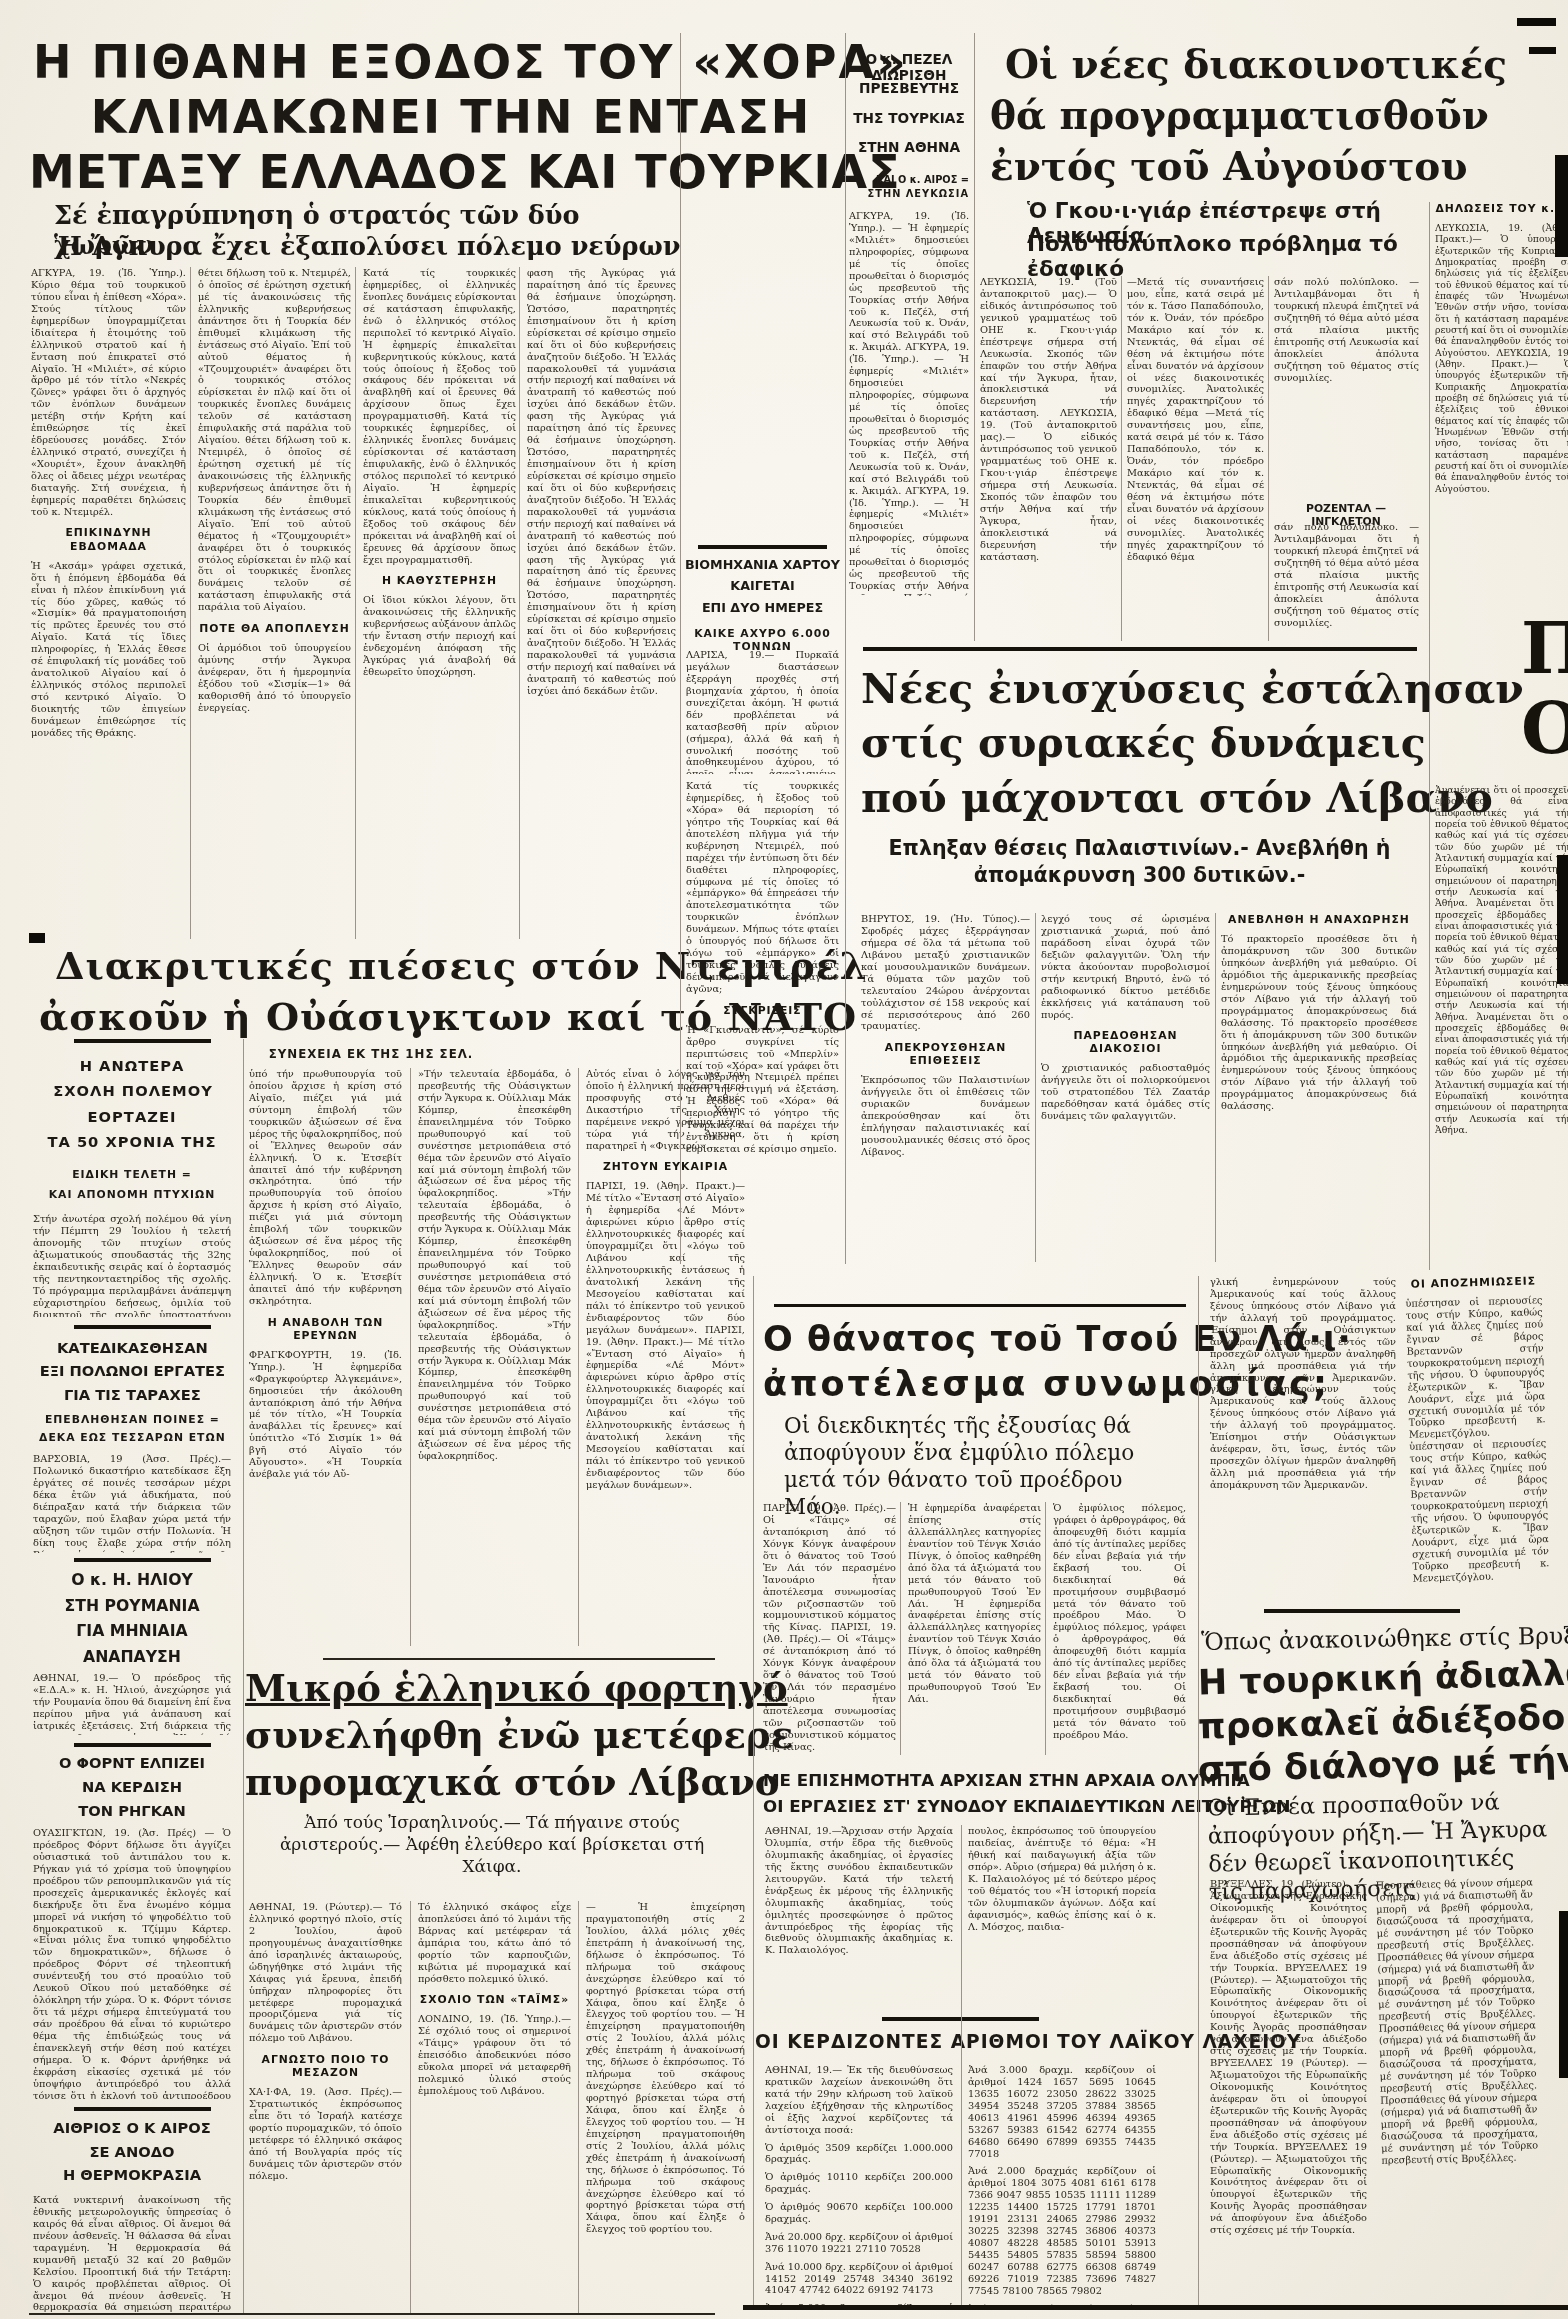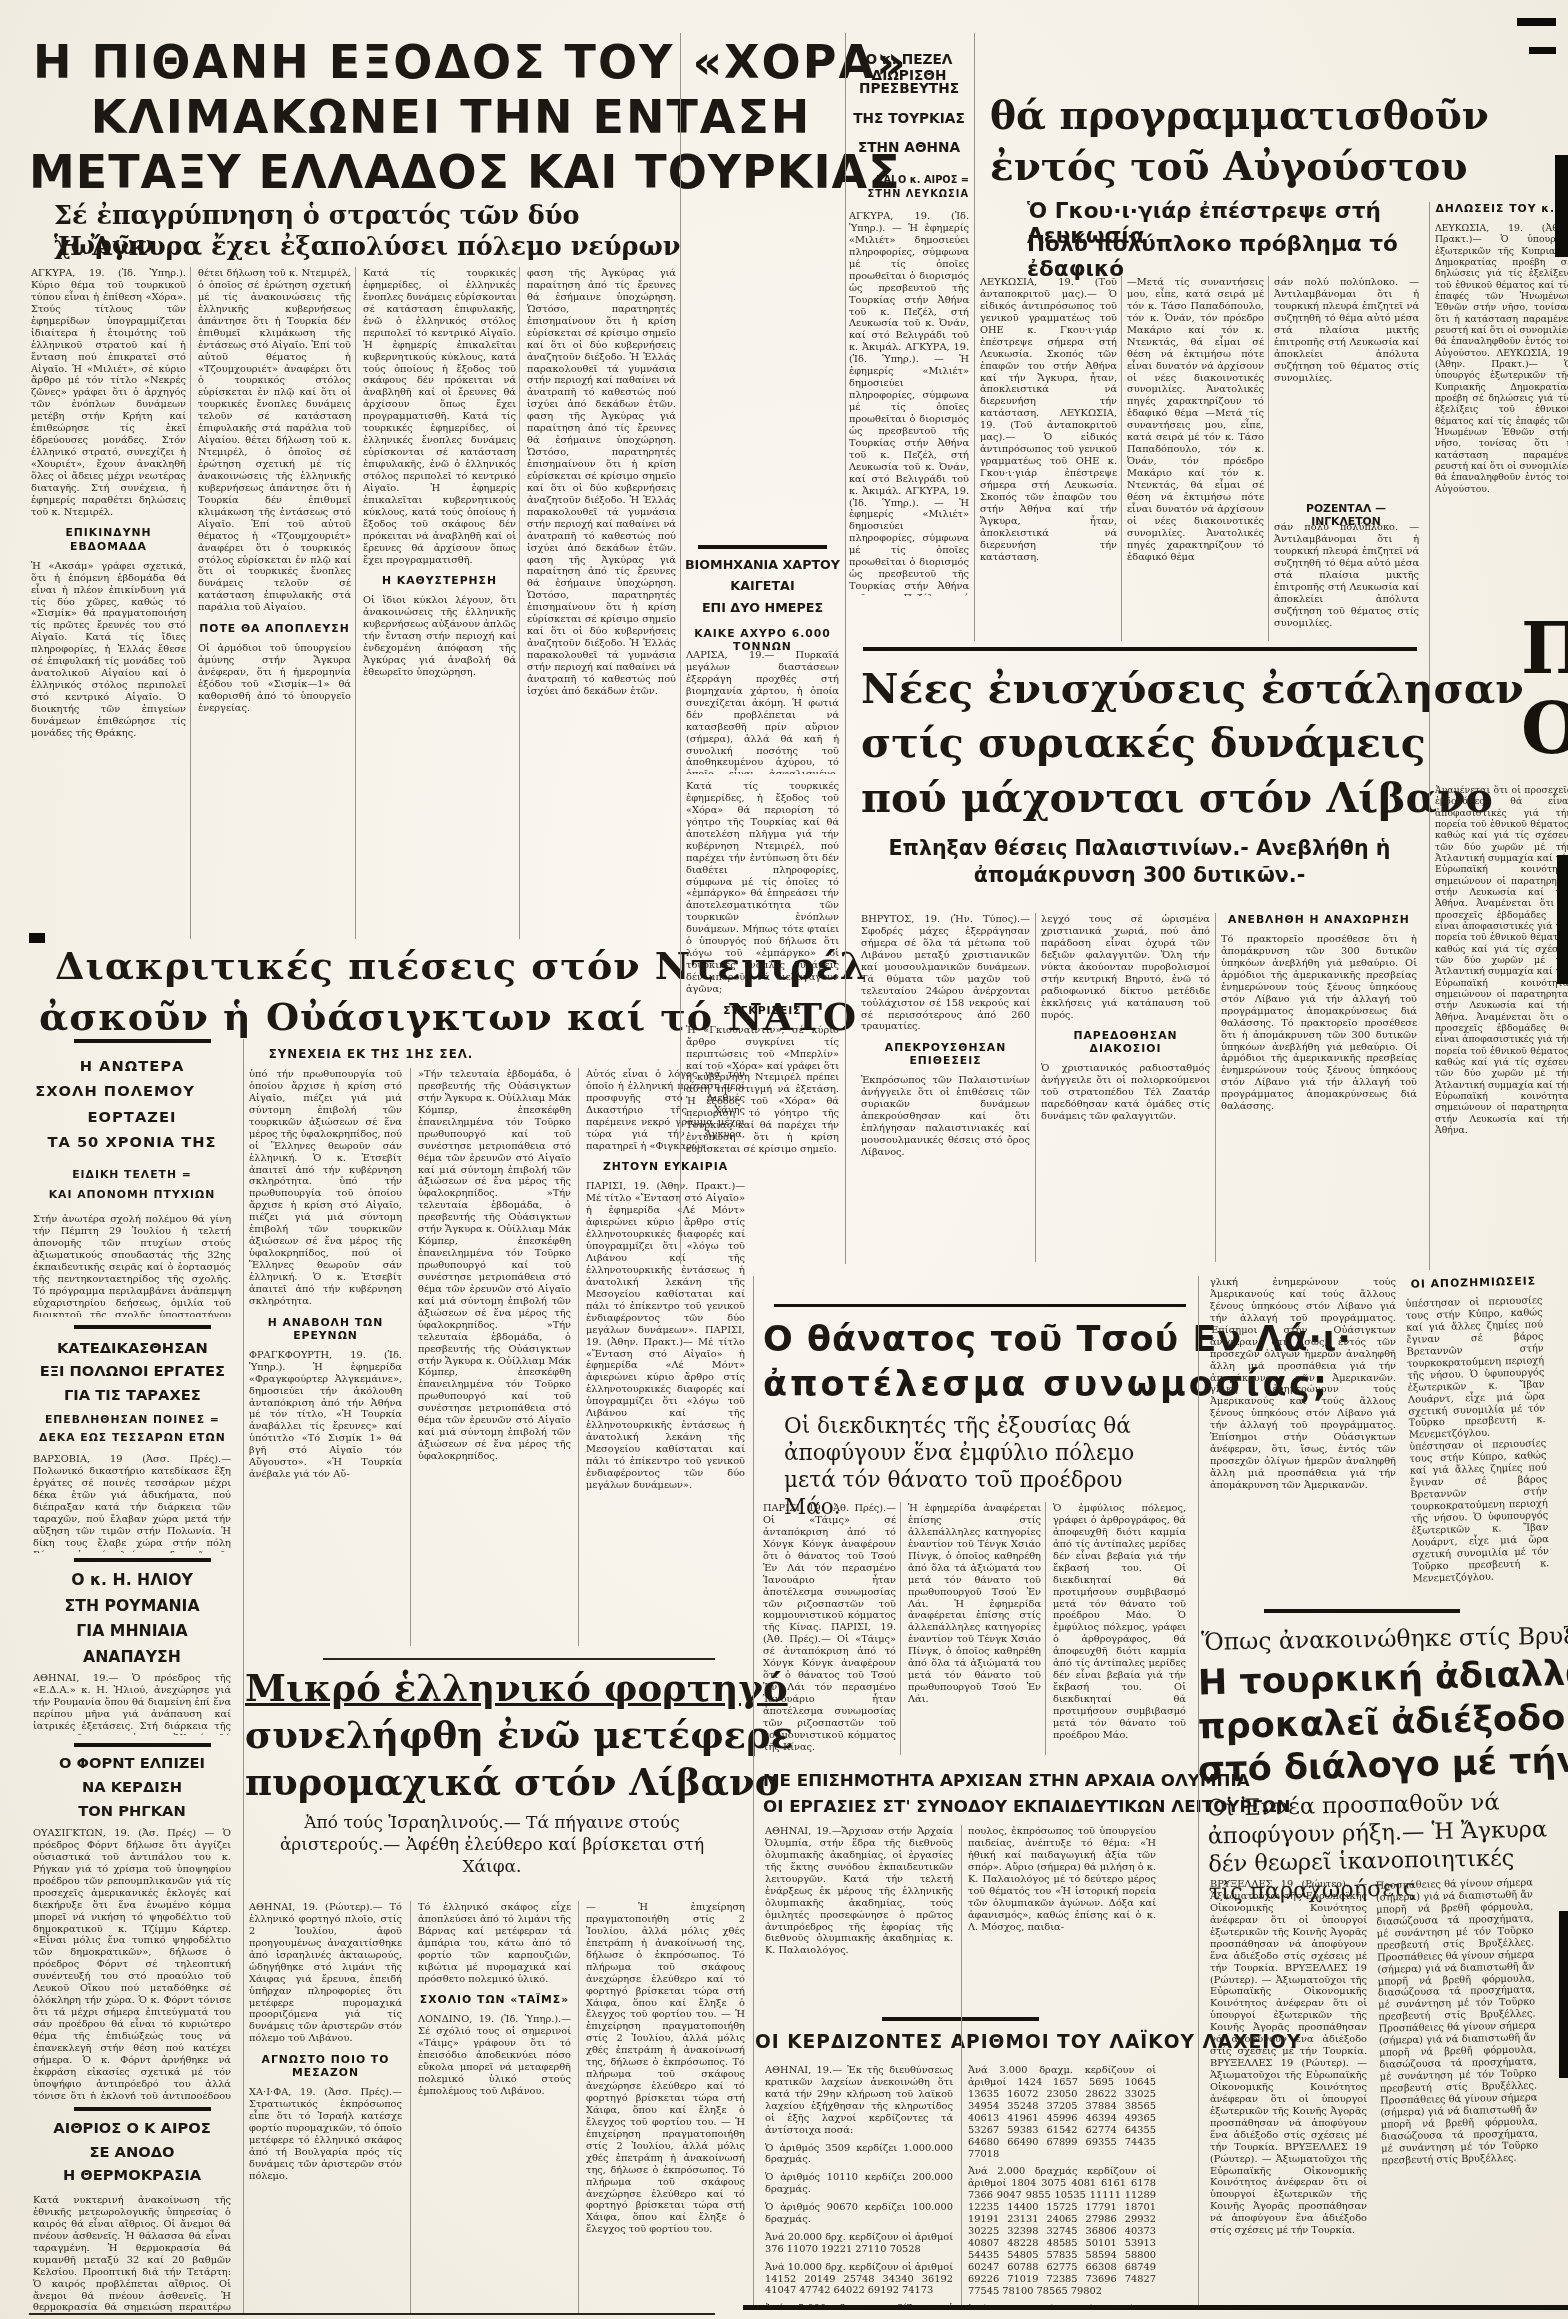--- a/index.html
+++ b/index.html
@@ -74,20 +74,21 @@
 
   <div class="abs sep" style="left:698px;top:545px;width:129px;"></div>
   <div class="abs hsans ctr" style="left:684px;top:557px;width:157px;font-size:12.7px;">ΒΙΟΜΗΧΑΝΙΑ ΧΑΡΤΟΥ</div>
   <div class="abs hsans ctr" style="left:684px;top:578px;width:157px;font-size:12.7px;">ΚΑΙΓΕΤΑΙ</div>
   <div class="abs hsans ctr" style="left:684px;top:600px;width:157px;font-size:12.7px;">ΕΠΙ ΔΥΟ ΗΜΕΡΕΣ</div>
   <div class="abs hsans ctr" style="left:684px;top:627px;width:157px;font-size:10.8px;letter-spacing:1px;">ΚΑΙΚΕ ΑΧΥΡΟ 6.000 ΤΟΝΝΩΝ</div>
   <div class="abs body" style="left:686px;top:649px;width:153px;height:125px;">
     <p>ΛΑΡΙΣΑ, 19.— Πυρκαϊά μεγάλων διαστάσεων ἐξερράγη προχθές στή βιομηχανία χάρτου, ἡ ὁποία συνεχίζεται ἀκόμη. Ἡ φωτιά δέν προβλέπεται νά κατασβεσθῆ πρίν αὔριον (σήμερα), ἀλλά θά καῆ ἡ συνολική ποσότης τοῦ ἀποθηκευμένου ἀχύρου, τό ὁποῖο εἶναι ἀσφαλισμένο. Ἐργάτες τοῦ ἐργοστασίου καταβάλλουν προσπάθειες νά μήν ἐπεκταθῆ ἡ φωτιά στίς μηχανολογικές ἐγκαταστάσεις, γιά τίς ὁποῖες δέν ὑπάρχει πλέον κανένας κίνδυνος.</p>
   </div>
 
+  <div class="abs hserif" style="left:1005px;top:41px;width:421px;font-size:39px;white-space:nowrap;">Οἱ νέες διακοινοτικές</div>
   <div class="abs hserif" style="left:990px;top:92px;width:436px;font-size:39px;white-space:nowrap;">θά προγραμματισθοῦν</div>
   <div class="abs hserif" style="left:990px;top:143px;width:436px;font-size:39px;white-space:nowrap;">ἐντός τοῦ Αὐγούστου</div>
   <div class="abs hsans" style="left:1027px;top:231px;width:402px;font-size:21.6px;">Πολύ πολύπλοκο πρόβλημα τό ἐδαφικό</div>
   <div class="abs hsans" style="left:1027px;top:198px;width:402px;font-size:21.6px;">Ὁ Γκου·ι·γιάρ ἐπέστρεψε στή Λευκωσία</div>
   <div class="abs body" style="left:980px;top:276px;width:137px;height:365px;">
     <p>ΛΕΥΚΩΣΙΑ, 19. (Τοῦ ἀνταποκριτοῦ μας).— Ὁ εἰδικός ἀντιπρόσωπος τοῦ γενικοῦ γραμματέως τοῦ ΟΗΕ κ. Γκου·ι·γιάρ ἐπέστρεψε σήμερα στή Λευκωσία. Σκοπός τῶν ἐπαφῶν του στήν Ἀθήνα καί τήν Ἄγκυρα, ἦταν, ἀποκλειστικά νά διερευνήση τήν κατάσταση. ΛΕΥΚΩΣΙΑ, 19. (Τοῦ ἀνταποκριτοῦ μας).— Ὁ εἰδικός ἀντιπρόσωπος τοῦ γενικοῦ γραμματέως τοῦ ΟΗΕ κ. Γκου·ι·γιάρ ἐπέστρεψε σήμερα στή Λευκωσία. Σκοπός τῶν ἐπαφῶν του στήν Ἀθήνα καί τήν Ἄγκυρα, ἦταν, ἀποκλειστικά νά διερευνήση τήν κατάσταση.</p>
   </div>
   <div class="abs body" style="left:1127px;top:276px;width:137px;height:365px;">
     <p>—Μετά τίς συναντήσεις μου, εἶπε, κατά σειρά μέ τόν κ. Τάσο Παπαδόπουλο, τόν κ. Ὀνάν, τόν πρόεδρο Μακάριο καί τόν κ. Ντενκτάς, θά εἶμαι σέ θέση νά ἐκτιμήσω πότε εἶναι δυνατόν νά ἀρχίσουν οἱ νέες διακοινοτικές συνομιλίες. Ἀνατολικές πηγές χαρακτηρίζουν τό ἐδαφικό θέμα —Μετά τίς συναντήσεις μου, εἶπε, κατά σειρά μέ τόν κ. Τάσο Παπαδόπουλο, τόν κ. Ὀνάν, τόν πρόεδρο Μακάριο καί τόν κ. Ντενκτάς, θά εἶμαι σέ θέση νά ἐκτιμήσω πότε εἶναι δυνατόν νά ἀρχίσουν οἱ νέες διακοινοτικές συνομιλίες. Ἀνατολικές πηγές χαρακτηρίζουν τό ἐδαφικό θέμα</p>
   </div>
@@ -132,21 +133,21 @@
     <p>»Τήν τελευταία ἑβδομάδα, ὁ πρεσβευτής τῆς Οὐάσιγκτων στήν Ἄγκυρα κ. Οὐίλλιαμ Μάκ Κόμπερ, ἐπεσκέφθη ἐπανειλημμένα τόν Τοῦρκο πρωθυπουργό καί τοῦ συνέστησε μετριοπάθεια στό θέμα τῶν ἐρευνῶν στό Αἰγαῖο καί μιά σύντομη ἐπιβολή τῶν ἀξιώσεων σέ ἕνα μέρος τῆς ὑφαλοκρηπίδος. »Τήν τελευταία ἑβδομάδα, ὁ πρεσβευτής τῆς Οὐάσιγκτων στήν Ἄγκυρα κ. Οὐίλλιαμ Μάκ Κόμπερ, ἐπεσκέφθη ἐπανειλημμένα τόν Τοῦρκο πρωθυπουργό καί τοῦ συνέστησε μετριοπάθεια στό θέμα τῶν ἐρευνῶν στό Αἰγαῖο καί μιά σύντομη ἐπιβολή τῶν ἀξιώσεων σέ ἕνα μέρος τῆς ὑφαλοκρηπίδος. »Τήν τελευταία ἑβδομάδα, ὁ πρεσβευτής τῆς Οὐάσιγκτων στήν Ἄγκυρα κ. Οὐίλλιαμ Μάκ Κόμπερ, ἐπεσκέφθη ἐπανειλημμένα τόν Τοῦρκο πρωθυπουργό καί τοῦ συνέστησε μετριοπάθεια στό θέμα τῶν ἐρευνῶν στό Αἰγαῖο καί μιά σύντομη ἐπιβολή τῶν ἀξιώσεων σέ ἕνα μέρος τῆς ὑφαλοκρηπίδος.</p>
   </div>
   <div class="abs body" style="left:586px;top:1068px;width:159px;height:578px;">
     <p>Αὐτός εἶναι ὁ λόγος γιά τόν ὁποῖο ἡ ἑλληνική πρόταση περί προσφυγῆς στό Διεθνές Δικαστήριο τῆς Χάγης παρέμεινε νεκρό γράμμα μέχρι τώρα γιά τήν Ἄγκυρα, παρατηρεῖ ἡ «Φιγκαρώ».</p>
     <div class="sub">ΖΗΤΟΥΝ ΕΥΚΑΙΡΙΑ</div>
     <p>ΠΑΡΙΣΙ, 19. (Ἀθην. Πρακτ.)— Μέ τίτλο «Ἔνταση στό Αἰγαῖο» ἡ ἐφημερίδα «Λέ Μόντ» ἀφιερώνει κύριο ἄρθρο στίς ἑλληνοτουρκικές διαφορές καί ὑπογραμμίζει ὅτι «λόγω τοῦ Λιβάνου καί τῆς ἑλληνοτουρκικῆς ἐντάσεως ἡ ἀνατολική λεκάνη τῆς Μεσογείου καθίσταται καί πάλι τό ἐπίκεντρο τοῦ γενικοῦ ἐνδιαφέροντος τῶν δύο μεγάλων δυνάμεων». ΠΑΡΙΣΙ, 19. (Ἀθην. Πρακτ.)— Μέ τίτλο «Ἔνταση στό Αἰγαῖο» ἡ ἐφημερίδα «Λέ Μόντ» ἀφιερώνει κύριο ἄρθρο στίς ἑλληνοτουρκικές διαφορές καί ὑπογραμμίζει ὅτι «λόγω τοῦ Λιβάνου καί τῆς ἑλληνοτουρκικῆς ἐντάσεως ἡ ἀνατολική λεκάνη τῆς Μεσογείου καθίσταται καί πάλι τό ἐπίκεντρο τοῦ γενικοῦ ἐνδιαφέροντος τῶν δύο μεγάλων δυνάμεων».</p>
   </div>
 
   <div class="abs sep" style="left:74px;top:1039px;width:137px;"></div>
   <div class="abs hsans ctr" style="left:31px;top:1057px;width:202px;font-size:14.7px;letter-spacing:1px;">Η ΑΝΩΤΕΡΑ</div>
-  <div class="abs hsans ctr" style="left:14px;top:1082px;width:202px;font-size:14.7px;letter-spacing:1px;text-align:center;">ΣΧΟΛΗ ΠΟΛΕΜΟΥ</div>
+  <div class="abs hsans ctr" style="left:32px;top:1082px;width:202px;font-size:14.7px;letter-spacing:1px;text-align:center;">ΣΧΟΛΗ ΠΟΛΕΜΟΥ</div>
   <div class="abs hsans ctr" style="left:31px;top:1108px;width:202px;font-size:14.7px;letter-spacing:1px;">ΕΟΡΤΑΖΕΙ</div>
   <div class="abs hsans ctr" style="left:31px;top:1133px;width:202px;font-size:14.7px;letter-spacing:1px;">ΤΑ 50 ΧΡΟΝΙΑ ΤΗΣ</div>
   <div class="abs hsans ctr" style="left:31px;top:1168px;width:202px;font-size:10.8px;letter-spacing:1px;">ΕΙΔΙΚΗ ΤΕΛΕΤΗ =</div>
   <div class="abs hsans ctr" style="left:31px;top:1188px;width:202px;font-size:10.8px;letter-spacing:1px;">ΚΑΙ ΑΠΟΝΟΜΗ ΠΤΥΧΙΩΝ</div>
   <div class="abs body" style="left:33px;top:1213px;width:198px;height:104px;">
     <p>Στήν ἀνωτέρα σχολή πολέμου θά γίνη τήν Πέμπτη 29 Ἰουλίου ἡ τελετή ἀπονομῆς τῶν πτυχίων στούς ἀξιωματικούς σπουδαστάς τῆς 32ης ἐκπαιδευτικῆς σειρᾶς καί ὁ ἑορτασμός τῆς πεντηκονταετηρίδος τῆς σχολῆς. Τό πρόγραμμα περιλαμβάνει ἀνάπεμψη εὐχαριστηρίου δεήσεως, ὁμιλία τοῦ διοικητοῦ τῆς σχολῆς ὑποστρατήγου Παν. Πολιτάκη, ἀπονομή τῶν πτυχίων καί μικρή δεξίωση. Στήν τελετή, ἐκλήθησαν ὅπως παραστοῦν ἐκπρόσωποι ὅλων τῶν ἀρχῶν.</p>
   </div>
 
   <div class="abs sep" style="left:74px;top:1325px;width:137px;"></div>
   <div class="abs hsans ctr" style="left:27.4px;top:1339px;width:210px;font-size:14.7px;">ΚΑΤΕΔΙΚΑΣΘΗΣΑΝ</div>

